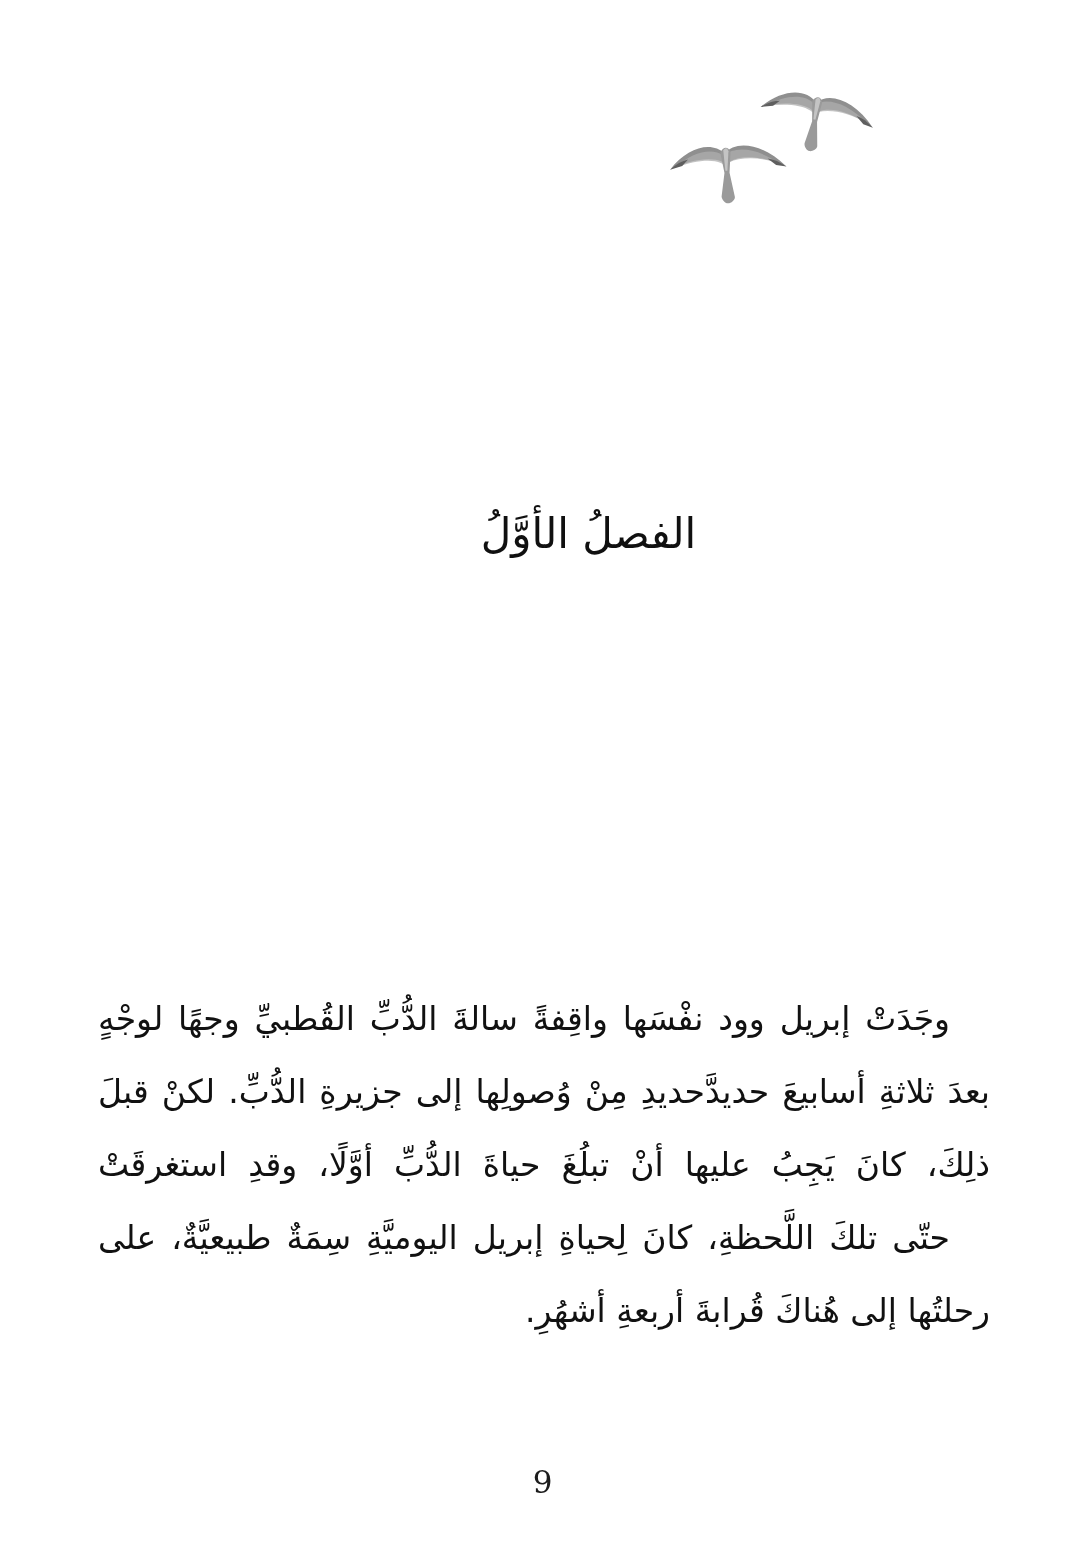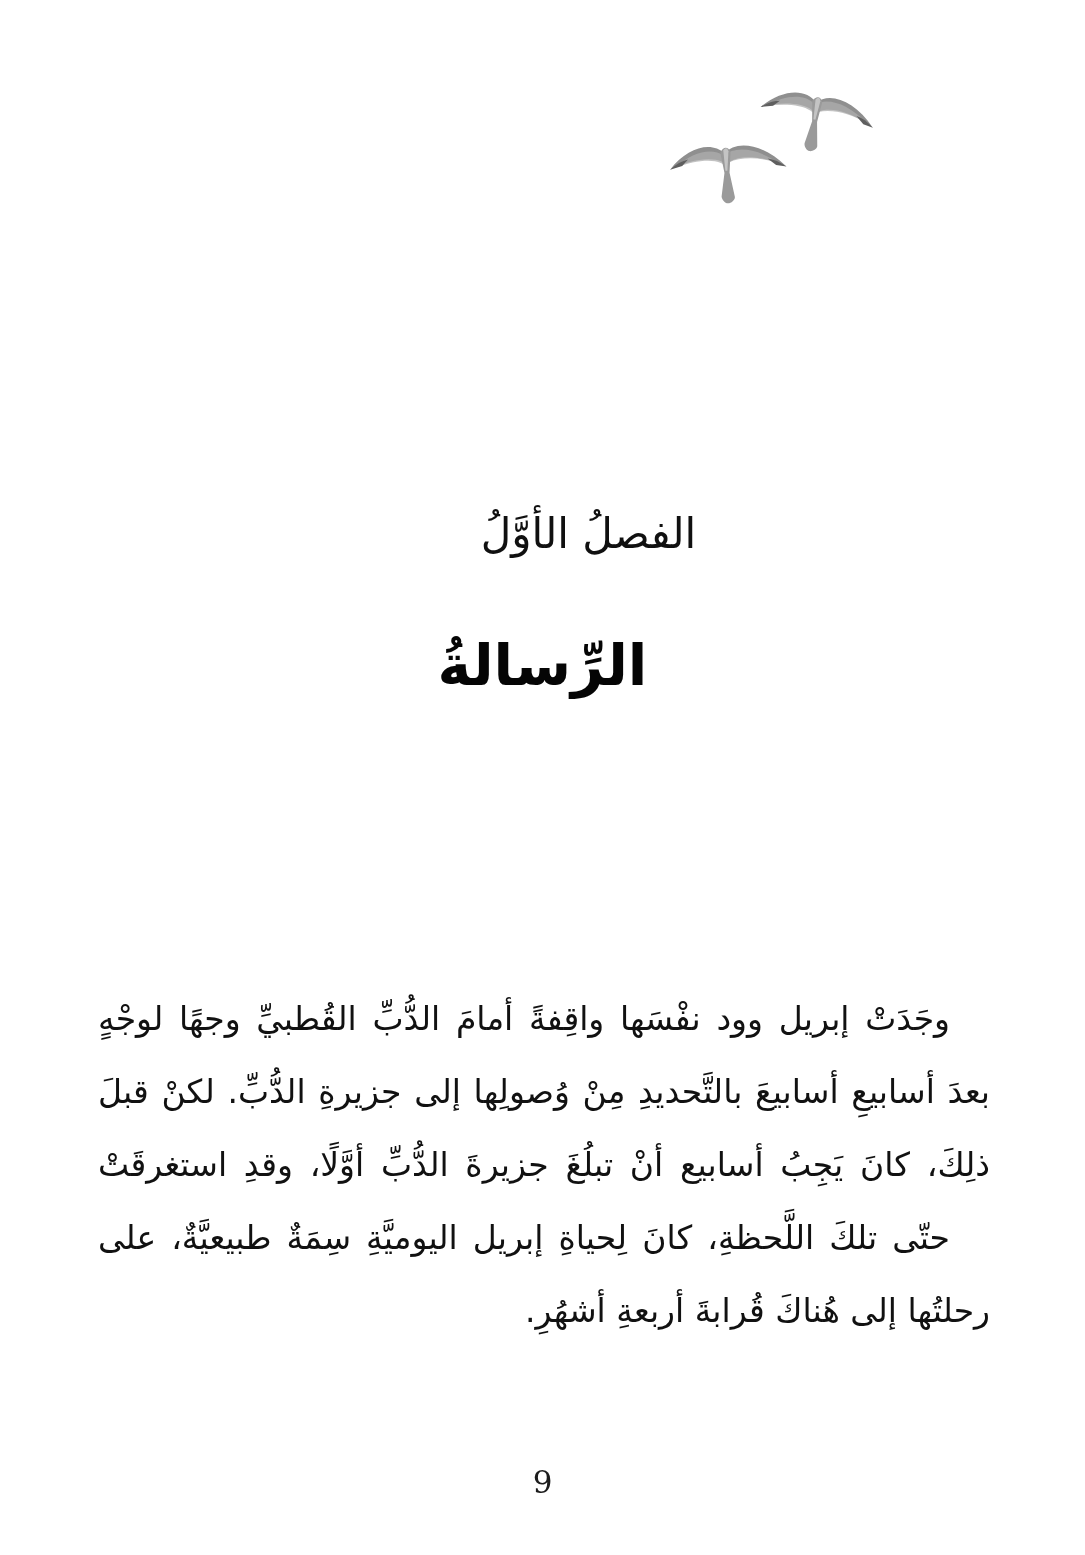--- a/index.html
+++ b/index.html
@@ -71,25 +71,24 @@
         <path d="M2,30 C8,25 14,22 20,21 L14,27 Z" fill="#5f5f5f"></path>
         <path d="M116,33 C110,28 104,25 98,24 L106,31 Z" fill="#5f5f5f"></path>
       </g>
     </defs>
     <use href="#gull" transform="translate(92,2) rotate(9 60 30) scale(1.0)"></use>
     <use href="#gull" transform="translate(2,52) rotate(-3 60 30) scale(1.02)"></use>
   </svg>
 
   <div class="chapter-heading">الفصلُ الأوَّلُ</div>
 
-  <div class="chapter-title">الرِّسالةُ</div>
 
   <div class="body-text">
-    <div class="line indent">وجَدَتْ إبريل وود نفْسَها واقِفةً أمامَ الدُّبِّ القُطبيِّ وجهًا لوجْهٍ</div>
-    <div class="line">بعدَ أسابيعِ أسابيعَ بالتَّحديدِ مِنْ وُصولِها إلى جزيرةِ الدُّبِّ. لكنْ قبلَ</div>
-    <div class="line">ذلِكَ، كانَ يَجِبُ أسابيع أنْ تبلُغَ جزيرةَ الدُّبِّ أوَّلًا، وقدِ استغرقَتْ</div>
+    <div class="line indent">وجَدَتْ إبريل وود نفْسَها واقِفةً سالةَ الدُّبِّ القُطبيِّ وجهًا لوجْهٍ</div>
+    <div class="line">بعدَ ثلاثةِ أسابيعَ حديدَّحديدِ مِنْ وُصولِها إلى جزيرةِ الدُّبِّ. لكنْ قبلَ</div>
+    <div class="line">ذلِكَ، كانَ يَجِبُ عليها أنْ تبلُغَ حياةَ الدُّبِّ أوَّلًا، وقدِ استغرقَتْ</div>
     <div class="line indent">حتّى تلكَ اللَّحظةِ، كانَ لِحياةِ إبريل اليوميَّةِ سِمَةٌ طبيعيَّةٌ، على</div>
     <div class="line para-end">رحلتُها إلى هُناكَ قُرابةَ أربعةِ أشهُرِ.</div>
   </div>
 
   <div class="page-number">9</div>
 
 </div>
 
 </body></html>

